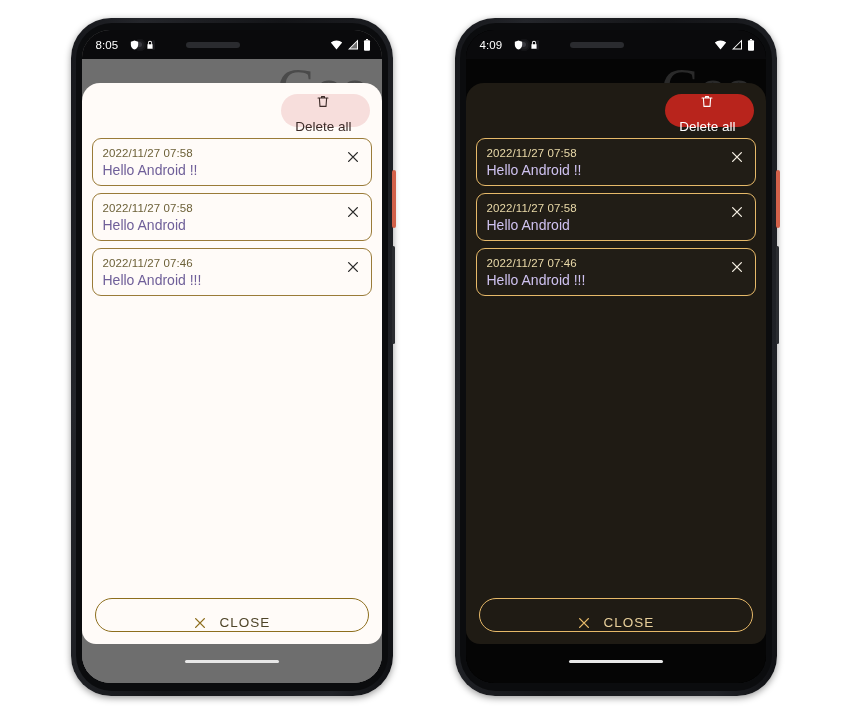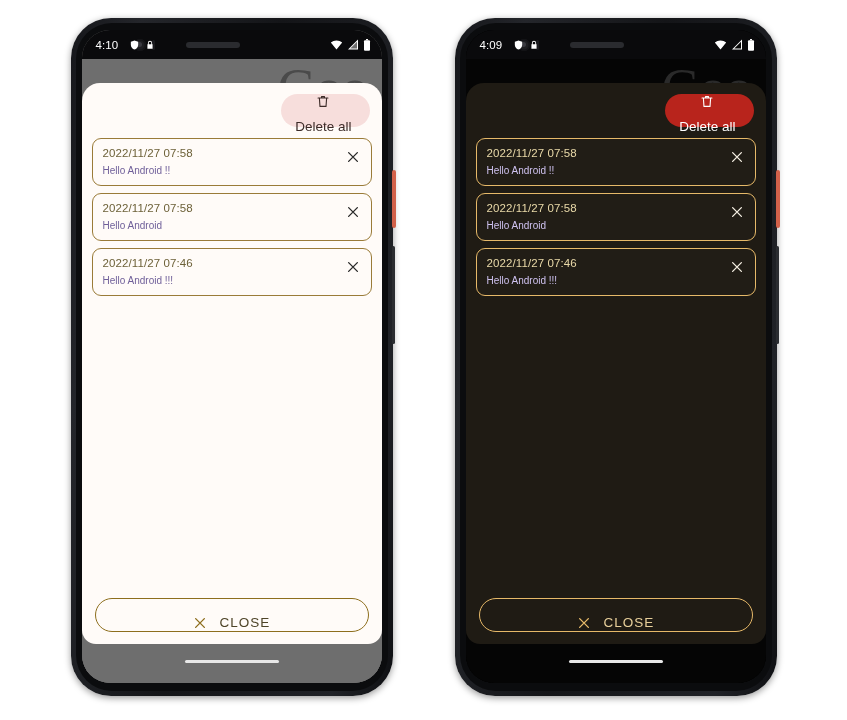--- a/index.html
+++ b/index.html
@@ -221,21 +221,21 @@
 
   .note-time {
     font-size: 11.5px;
     line-height: 15px;
     letter-spacing: 0.1px;
   }
   .note-time.light { color: #6d6138; }
   .note-time.dark  { color: #e9d9a8; }
 
   .note-msg {
-    font-size: 10px;
+    font-size: 14px;
     line-height: 17px;
     margin-top: 1px;
   }
   .note-msg.light { color: #6f5f99; }
   .note-msg.dark  { color: #cfc2f0; }
 
   .note-close {
     position: absolute;
     right: 9px;
     top: 9px;
@@ -302,21 +302,21 @@
 
     <div class="screen">
       <div class="screen-content light">
 
         <div class="backdrop light">
           <div class="ghost-text light">Goo</div>
         </div>
 
         <div class="statusbar">
           <div class="sb-left">
-            <span class="clock">4:10</span>
+            <span class="clock">8:05</span>
             <span class="ico">
               <svg width="11" height="12" viewBox="0 0 24 24" fill="#fff">
                   <path d="M12 2 4 5v6.5c0 5 3.4 9.3 8 10.5 4.6-1.2 8-5.5 8-10.5V5l-8-3z"></path>
                 </svg>
             </span>
             <span class="ico">
               <svg width="10" height="12" viewBox="0 0 24 24" fill="#fff">
                   <path d="M7 10V7a5 5 0 0 1 10 0v3h1.2v11H5.8V10H7zm2 0h6V7a3 3 0 0 0-6 0v3z"></path>
                 </svg>
             </span>

